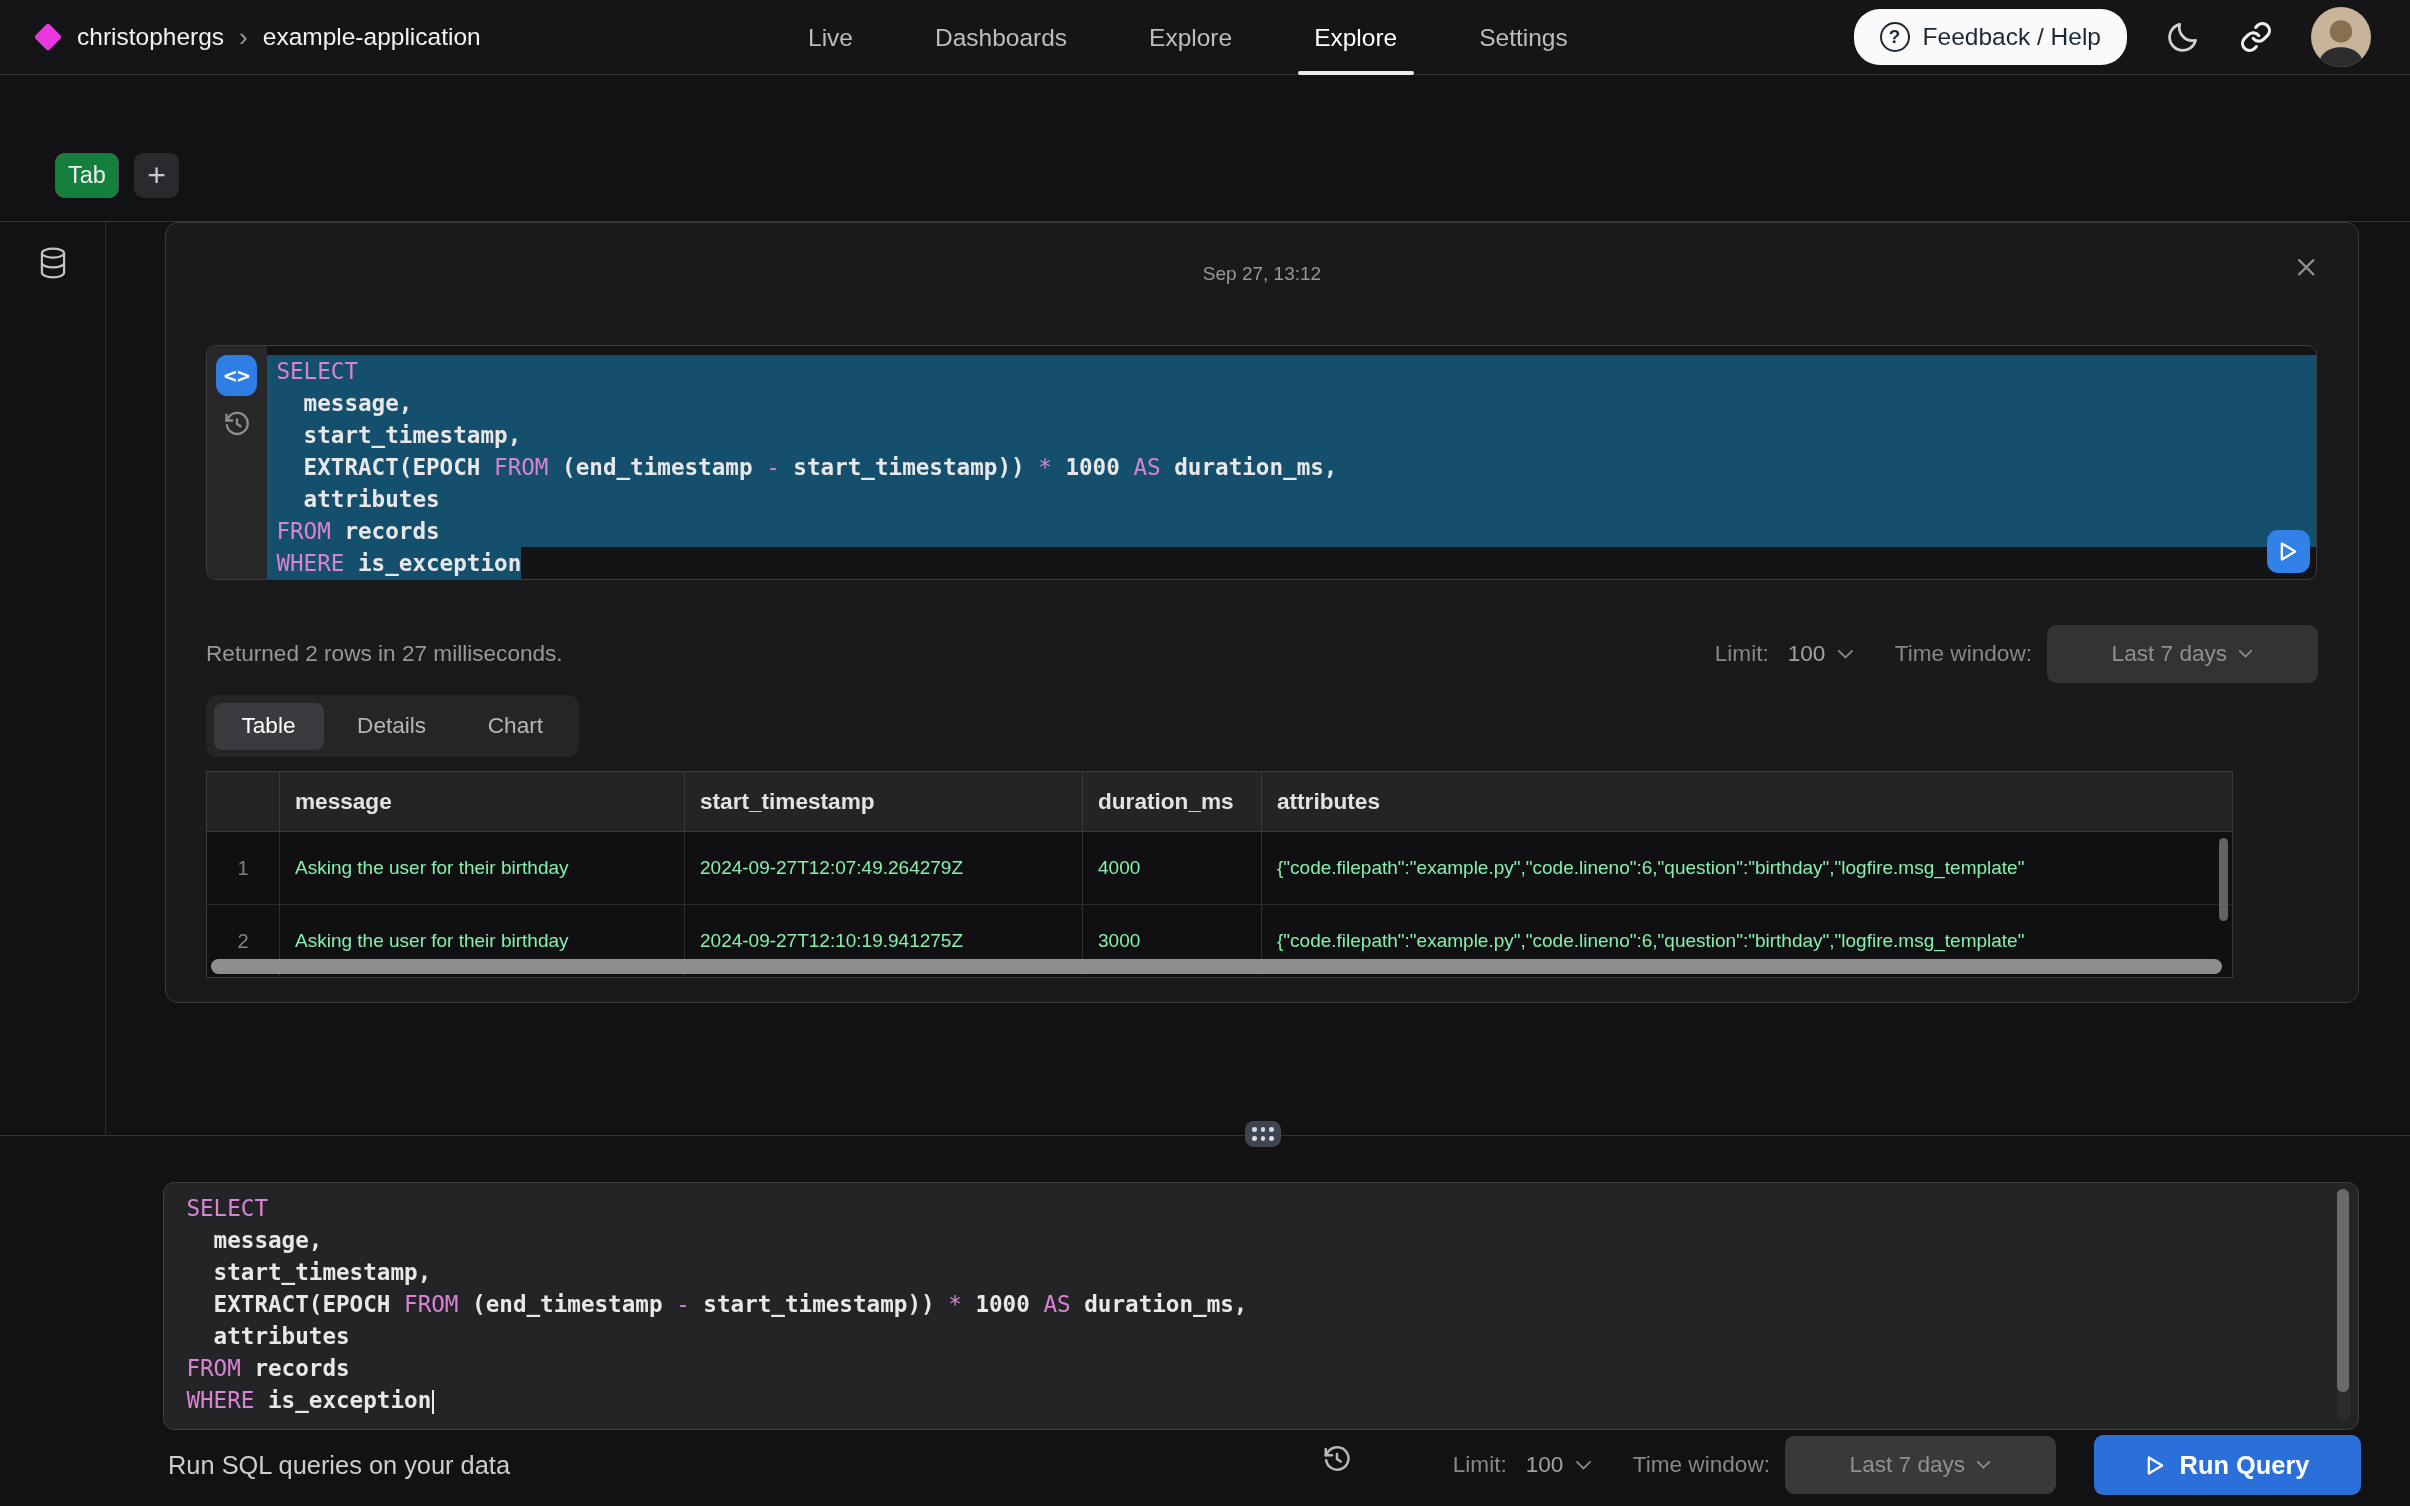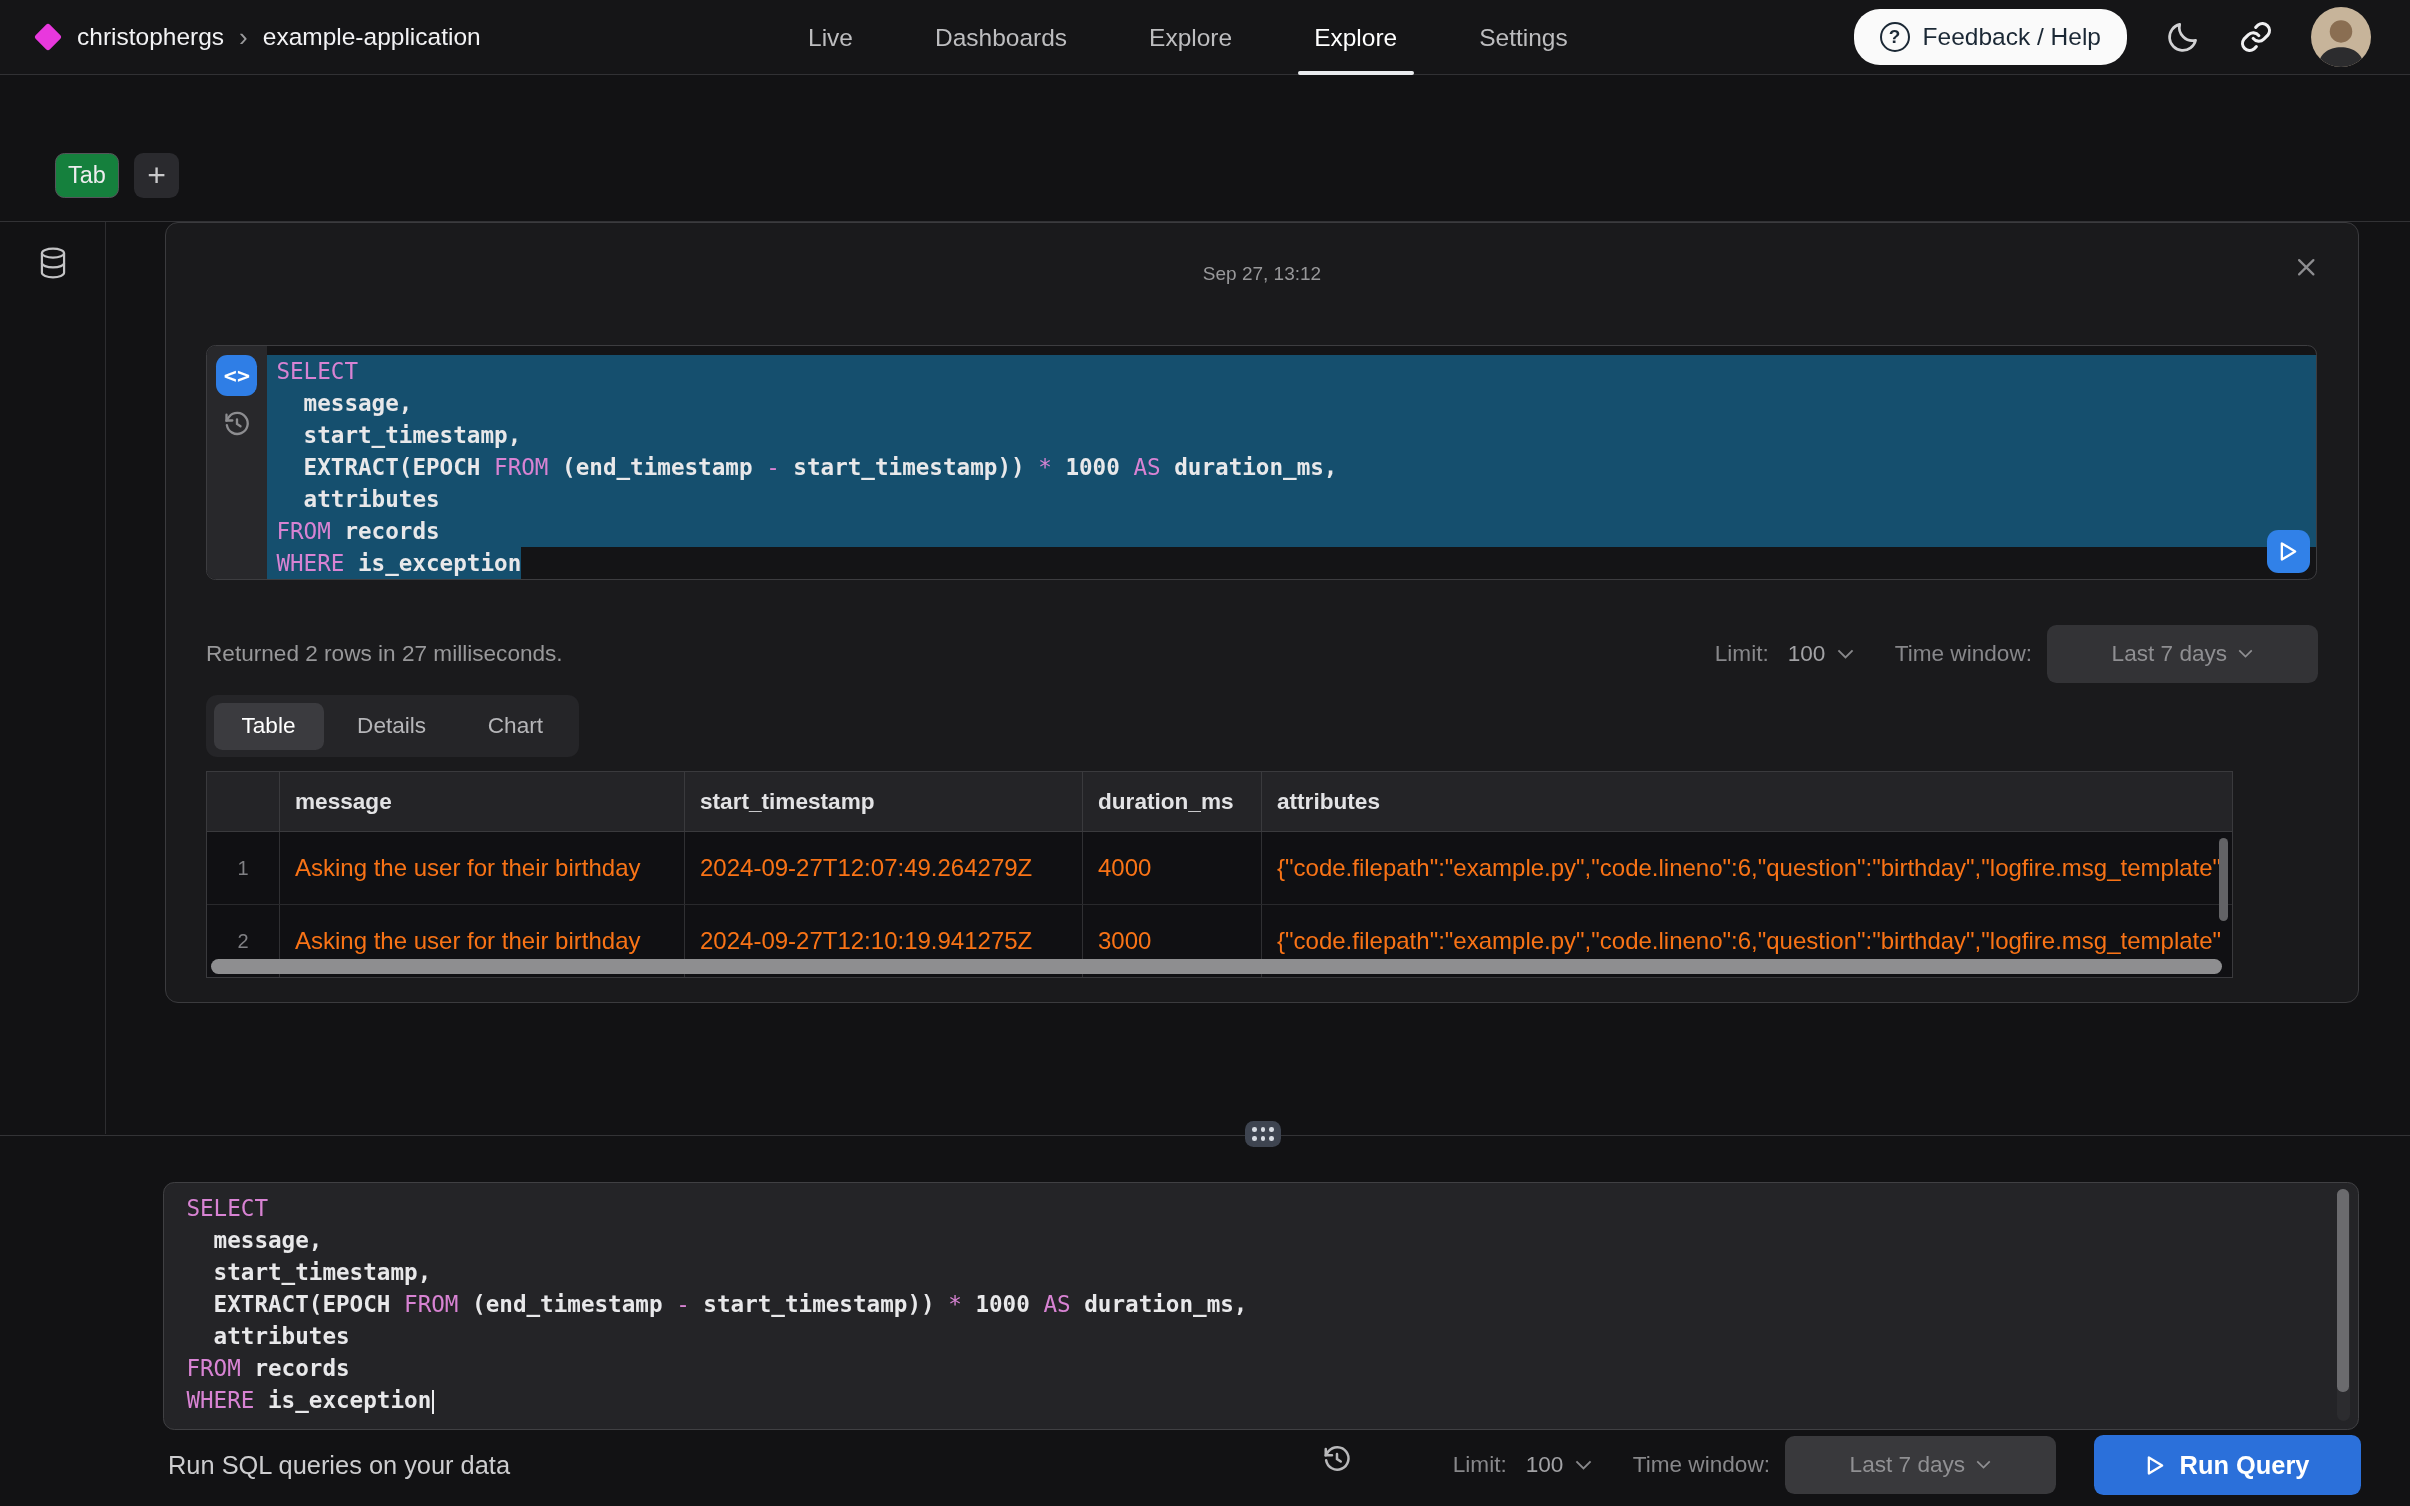--- a/index.html
+++ b/index.html
@@ -90,21 +90,21 @@
   .view-tab.active { background:#3b3b3f; color:#ffffff; }
 
   .rtable { position:absolute; left:40px; top:548px; width:2027px; height:207px;
     border:0.9px solid #3a3a3d; background:#101013; overflow:hidden; }
   .tgrid { display:grid; grid-template-columns:73px 405px 398px 179px 1fr; }
   .thead { height:60px; background:#242427; border-bottom:0.9px solid #3a3a3d; }
   .th { display:flex; align-items:center; padding-left:15px; font-size:22.6px; font-weight:700;
     color:#e3e3e5; border-right:0.9px solid #3a3a3d; overflow:hidden; white-space:nowrap; }
   .th:last-child { border-right:none; }
   .trow { height:73px; border-bottom:0.9px solid #29292c; }
-  .td { display:flex; align-items:center; padding-left:15px; font-size:24px; color:#f97316;
+  .td { display:flex; align-items:center; padding-left:15px; font-size:19px; color:#86efac;
     white-space:nowrap; overflow:hidden; border-right:0.9px solid #303033; }
   .td:last-child { border-right:none; }
   .td.num { justify-content:center; padding-left:0; color:#808084; font-size:20px; }
   .hscroll { position:absolute; left:3.8px; right:13px; bottom:2.8px; height:15px; border-radius:7.5px; background:#19191b; }
   .hthumb { position:absolute; left:0; top:0; height:15px; width:2011px; background:#8e8e90; border-radius:7.5px; }
   .vthumb { position:absolute; right:3.8px; top:66px; width:9.4px; height:83px; background:#636366; border-radius:4.7px; }
 
   
   .drag-divider { position:absolute; top:1135px; left:0; right:0; height:0.9px; background:#333336; }
   .drag-handle { position:absolute; top:1121px; left:1245px; width:36px; height:26px; background:#3e4450;

